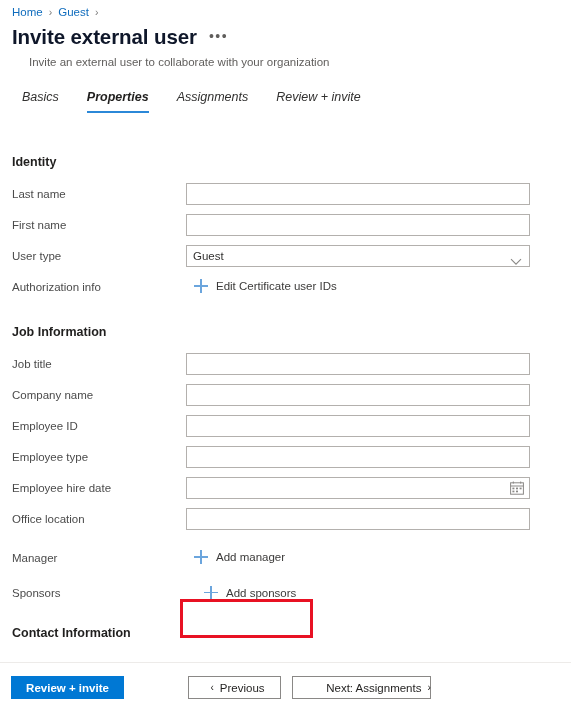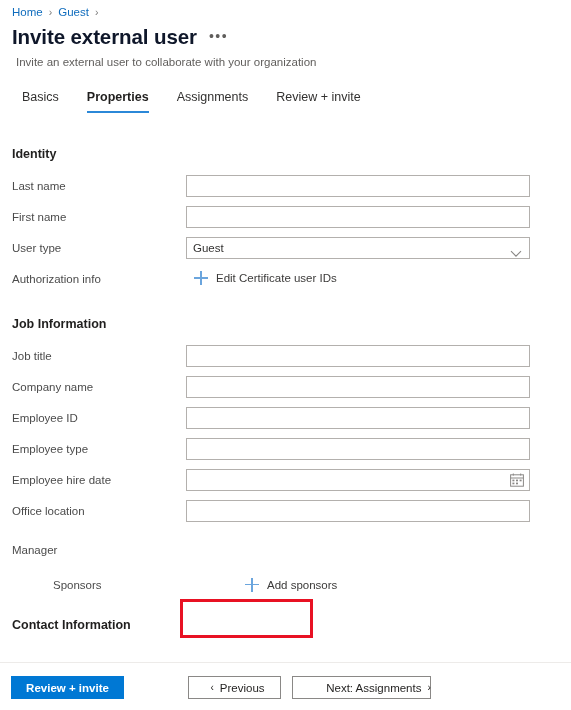--- a/index.html
+++ b/index.html
@@ -58,35 +58,36 @@
     color: #605e5c;
     font-size: 14px;
     letter-spacing: 1.5px;
     cursor: pointer;
     line-height: 10px;
     position: relative;
     top: -3px;
   }
   .page-subtitle {
     position: absolute;
-    left: 16px;
+    left: 29px;
     top: 54px;
     font-size: 11.5px;
     color: #605e5c;
     line-height: 16px;
   }
 
   
   .tabs {
     position: absolute;
     left: 8px;
     top: 88px;
     display: flex;
     align-items: flex-start;
     height: 30px;
+    font-style: italic;
   }
   .tab {
     position: relative;
     padding: 2px 14px 9px 14px;
     font-size: 12.5px;
     color: #323130;
     cursor: pointer;
     white-space: nowrap;
   }
   .tab.active {
@@ -100,21 +101,21 @@
     right: 14px;
     bottom: 0;
     height: 2.5px;
     background: #2b88d8;
   }
 
   
   .form {
     position: absolute;
     left: 0;
-    top: 143px;
+    top: 151px;
     width: 571px;
   }
   .section-head {
     position: relative;
     height: 27px;
     font-size: 12.5px;
     font-weight: 600;
     color: #201f1e;
     padding-left: 12px;
     line-height: 22px;
@@ -363,23 +364,29 @@
 
   <div class="row">
     <div class="fld-label">Office location</div>
     <div class="fld-control">
       <input class="txt" type="text" value="" style="">
     </div>
   </div>
 
   <div class="row gap-top">
     <div class="fld-label">Manager</div>
-  </div>
-
-  <div class="row" style="height:40px;justify-content:flex-end;">
+    <div class="fld-control">
+      <div class="link-btn">
+        <span class="plus"></span>
+        <span class="link-label">Add manager</span>
+      </div>
+    </div>
+  </div>
+
+  <div class="row" style="height:40px;">
     <div class="fld-label">Sponsors</div>
     <div class="fld-control">
       <div class="link-btn" style="margin-left:14px;">
         <span class="plus"></span>
         <span class="link-label">Add sponsors</span>
       </div>
     </div>
   </div>
 
   <div class="section-head" style="margin-top:9px;overflow:hidden;">

